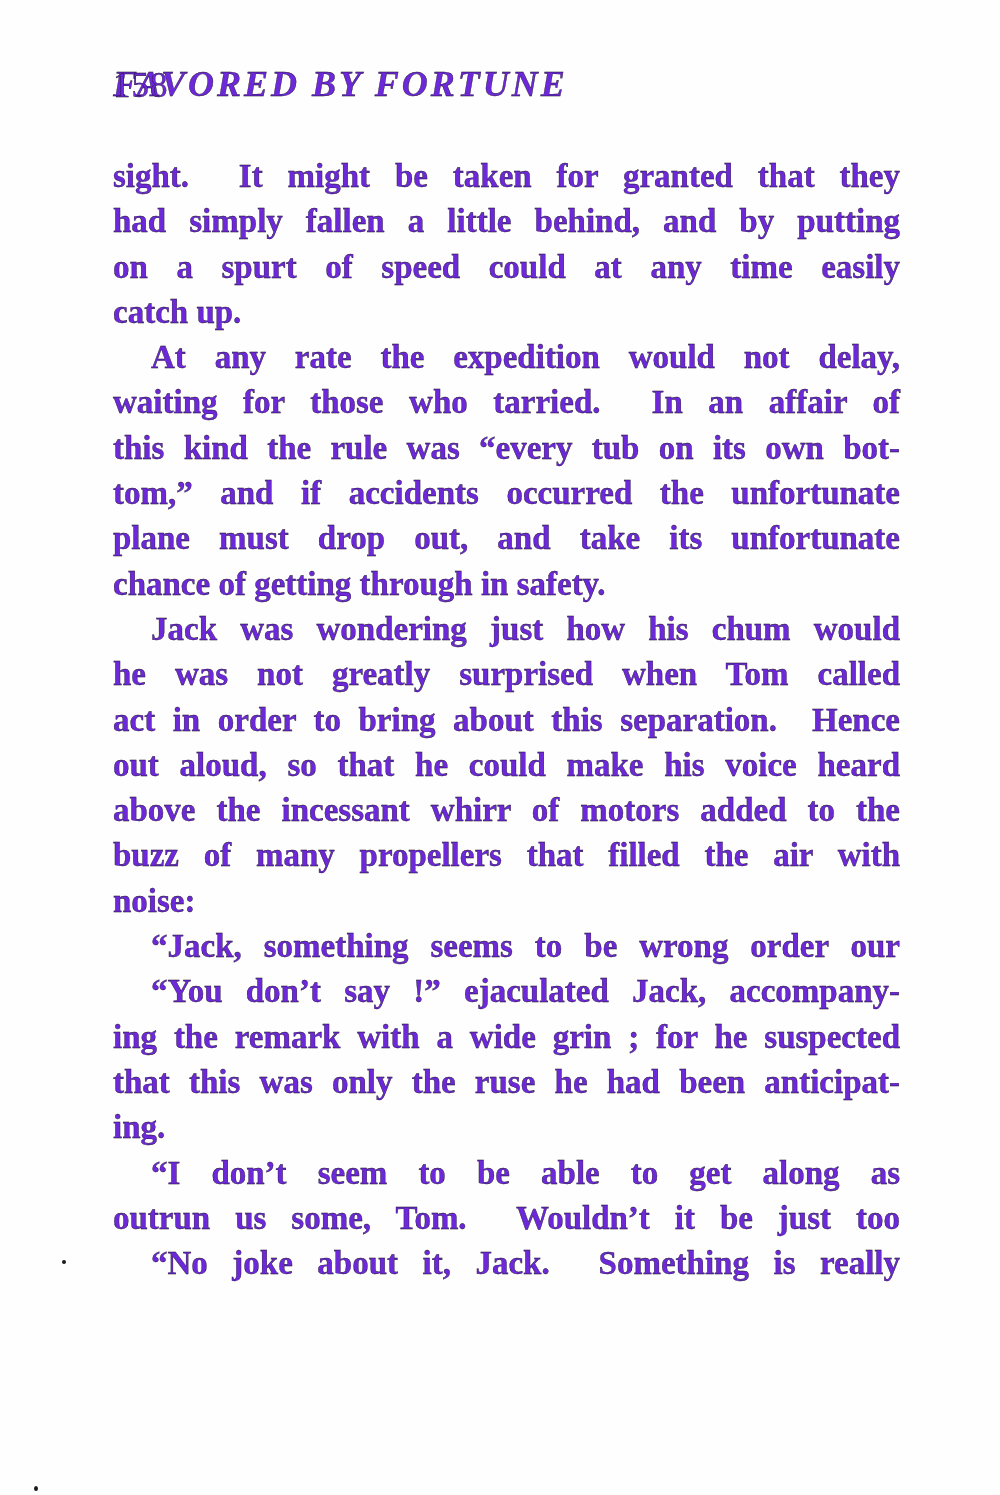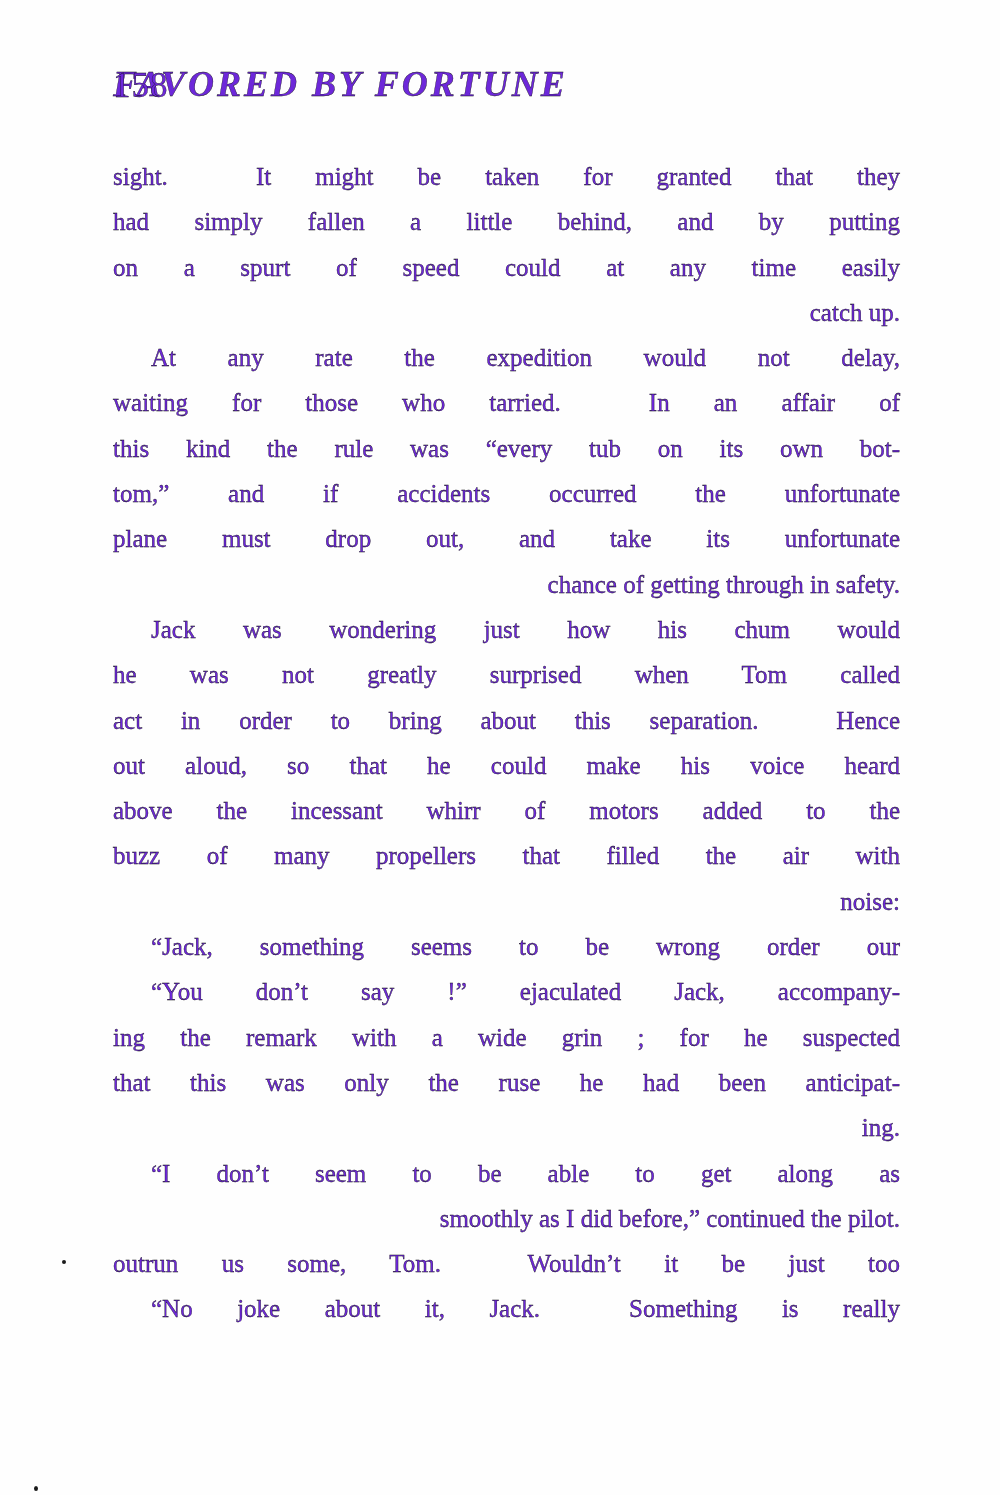--- a/index.html
+++ b/index.html
@@ -38,26 +38,27 @@
     font-style: italic;
     font-weight: bold;
     letter-spacing: 3px;
     white-space: nowrap;
   }
   .body-text {
     position: absolute;
     left: 113px;
     top: 154px;
     width: 787px;
-    font-size: 25px;
+    font-size: 33px;
     line-height: 45.3px;
+    font-weight: bold;
   }
   .line {
     white-space: pre-wrap;
-    text-align: right;
+    text-align: left;
   }
   .line.j {
     text-align: justify;
     text-align-last: justify;
   }
   .line.indent {
     text-indent: 38px;
   }
   .speck {
     position: absolute;
@@ -105,21 +106,20 @@
         <div class="line j indent">“Jack, something seems to be wrong order our</div>
       </div>
       <div>
         <div class="line j indent">“You don’t say !” ejaculated Jack, accompany-</div>
         <div class="line j">ing the remark with a wide grin ; for he suspected</div>
         <div class="line j">that this was only the ruse he had been anticipat-</div>
         <div class="line">ing.</div>
       </div>
       <div>
         <div class="line j indent">“I don’t seem to be able to get along as</div>
-        <div class="line">smoothly as I did before,” continued the pilot.</div>
       </div>
       <div>
         <div class="line j">outrun us some, Tom.  Wouldn’t it be just too</div>
       </div>
       <div>
         <div class="line j indent">“No joke about it, Jack.  Something is really</div>
       </div>
     </div>
 
   <span class="speck speck-a"></span>

